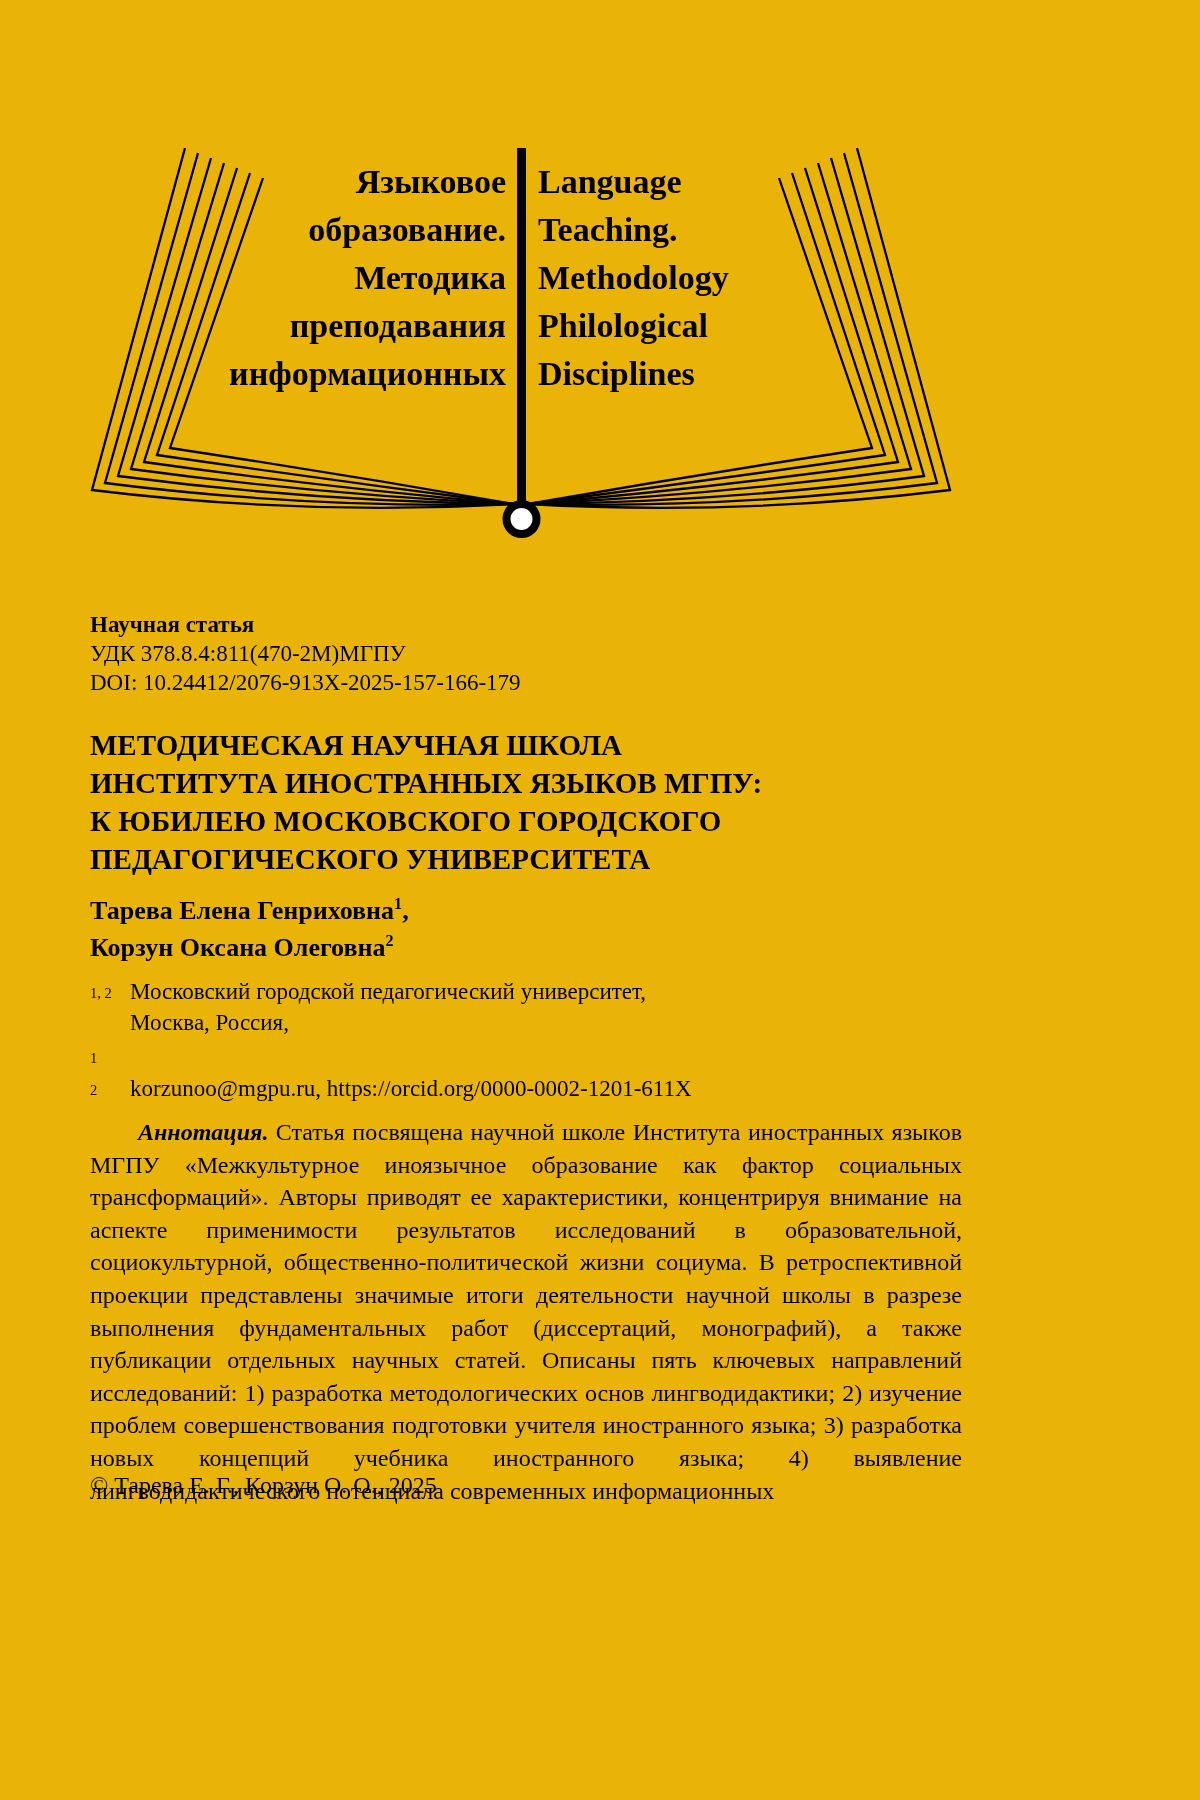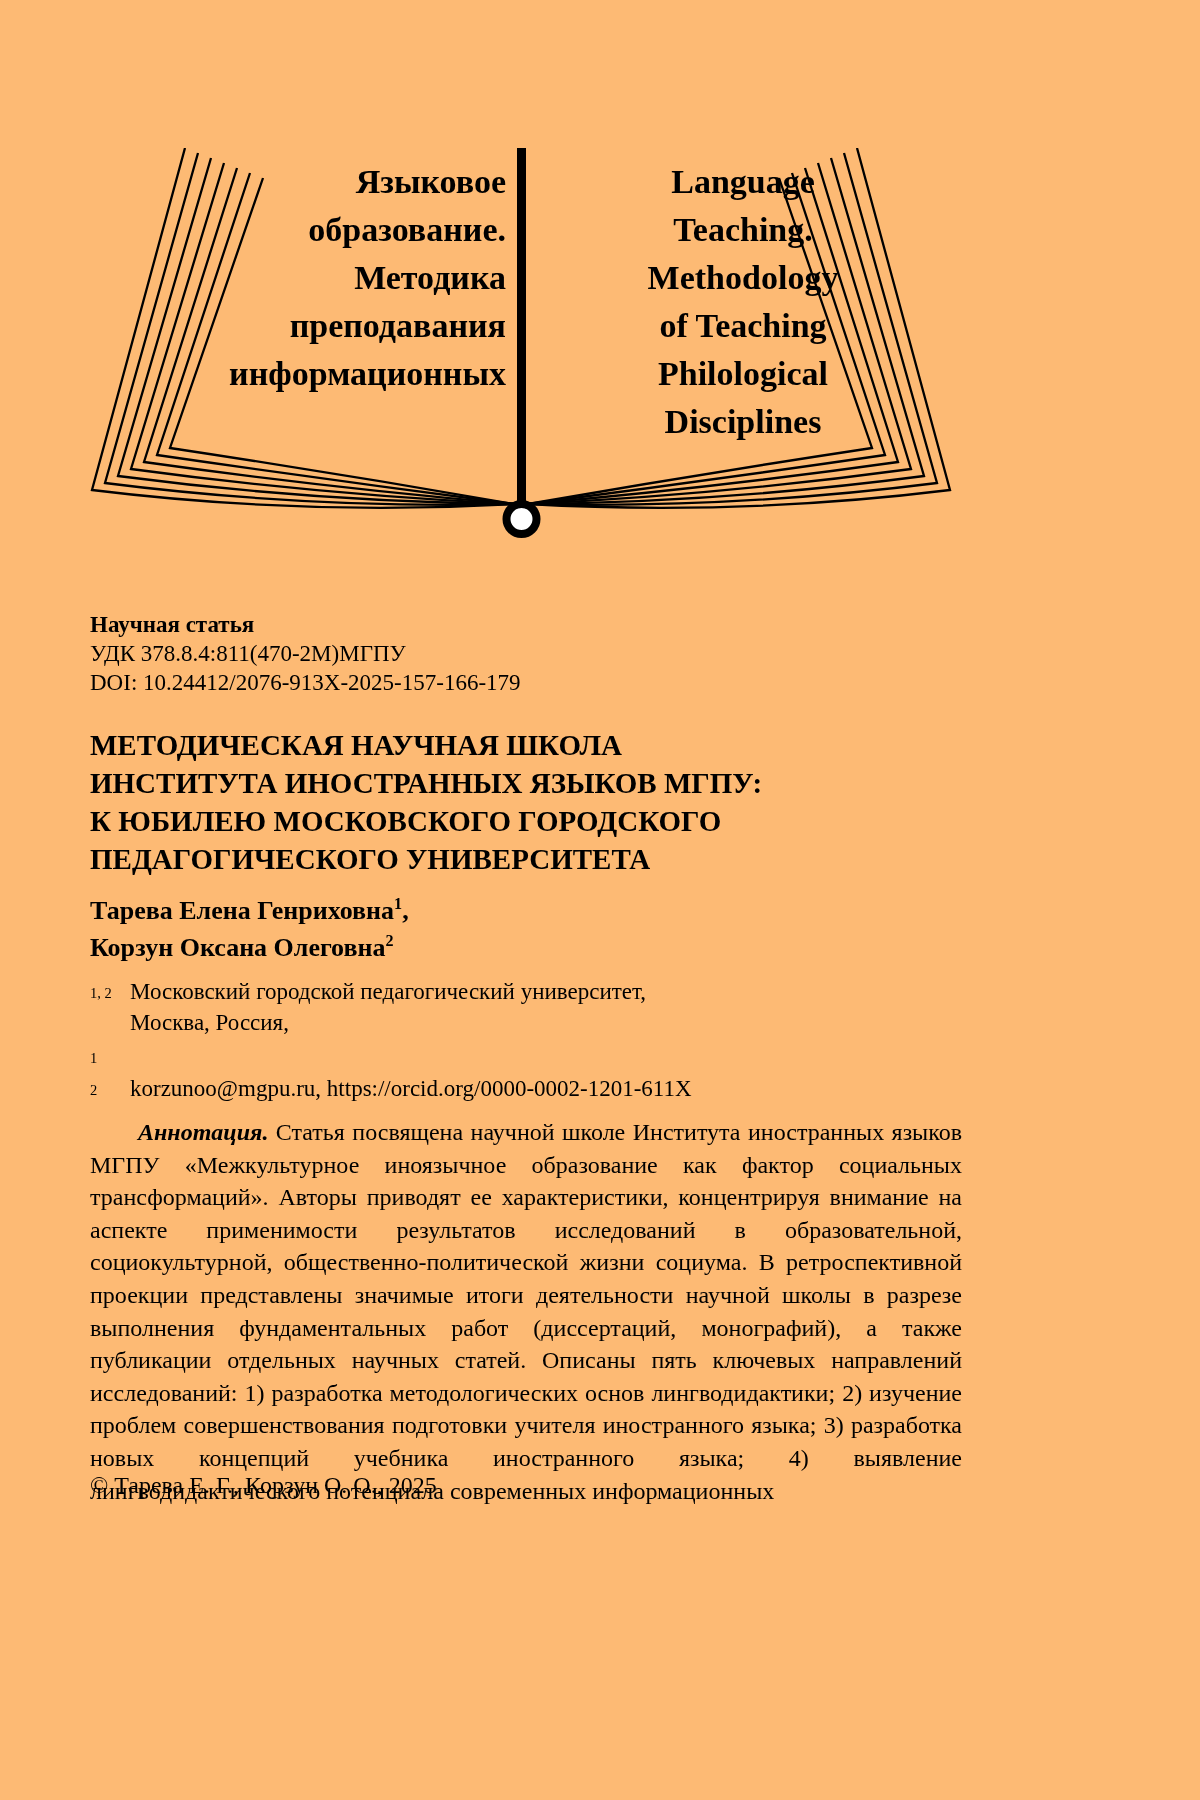--- a/index.html
+++ b/index.html
@@ -5,33 +5,33 @@
   html, body { margin: 0; padding: 0; }
   body {
     width: 1200px; height: 1800px;
     background: #ffffff; color: #000000;
     font-family: "Liberation Serif", "DejaVu Serif", serif;
     position: relative;
   }
   .page {
     position: absolute; inset: 0;
     width: 1200px; height: 1800px;
-    background: #fdba74;
+    background: #eab308;
   }
 
   
   .book-banner { position: absolute; left: 90px; top: 148px; width: 865px; height: 400px; }
   .book-banner svg { position: absolute; left: 0; top: 0; }
   .book-col {
     position: absolute; top: 10px;
     font-weight: bold; font-size: 34px; line-height: 48px;
     white-space: nowrap;
   }
   .book-col-left  { left: 0; width: 416px; text-align: right; }
-  .book-col-right { left: 448px; width: 410px; text-align: center; }
+  .book-col-right { left: 448px; width: 410px; text-align: left; }
 
   
   .meta { position: absolute; left: 90px; top: 610px; font-size: 23px; line-height: 29px; }
   .meta-type { font-weight: bold; }
 
   
   .title {
     position: absolute; left: 90px; top: 726px; width: 870px;
     font-weight: bold; font-size: 29px; line-height: 38px;
   }
@@ -92,21 +92,20 @@
       <div>образование.</div>
       <div>Методика</div>
       <div>преподавания</div>
       <div>информационных</div>
     </div>
 
     <div class="book-col book-col-right">
       <div>Language</div>
       <div>Teaching.</div>
       <div>Methodology</div>
-      <div>of Teaching</div>
       <div>Philological</div>
       <div>Disciplines</div>
     </div>
   </div>
 
   <div class="meta">
     <div class="meta-type">Научная статья</div>
     <div>УДК 378.8.4:811(470-2М)МГПУ</div>
     <div>DOI: 10.24412/2076-913X-2025-157-166-179</div>
   </div>

